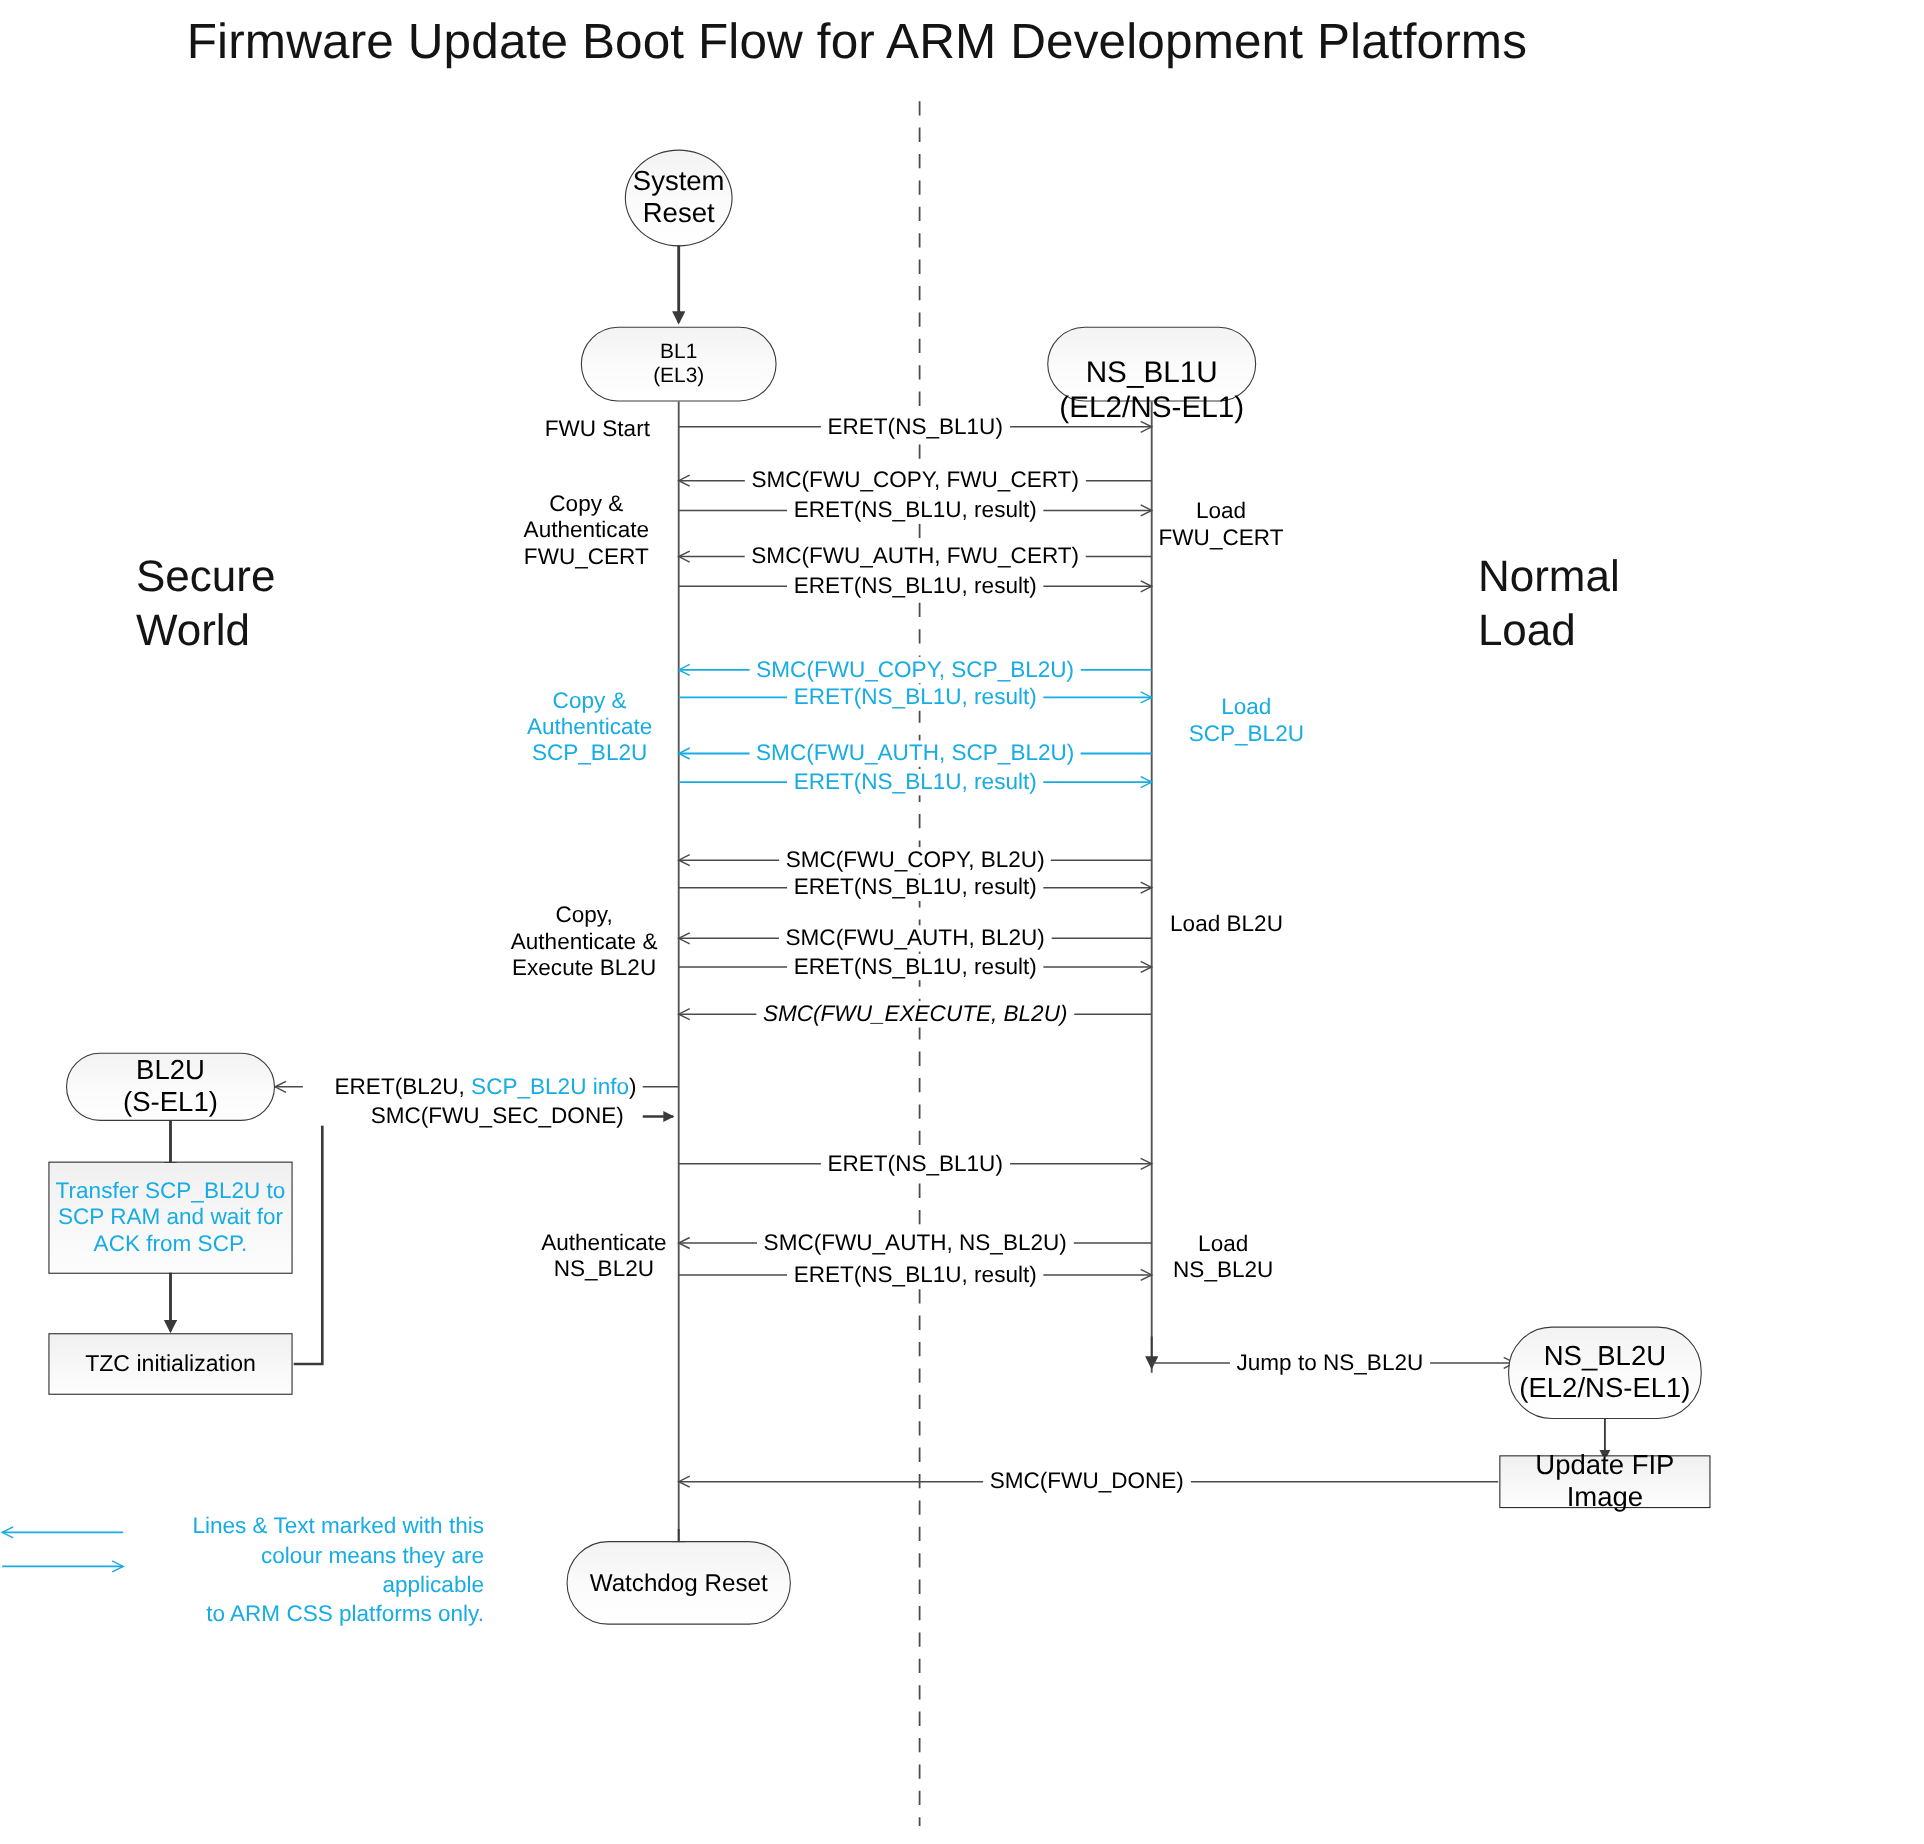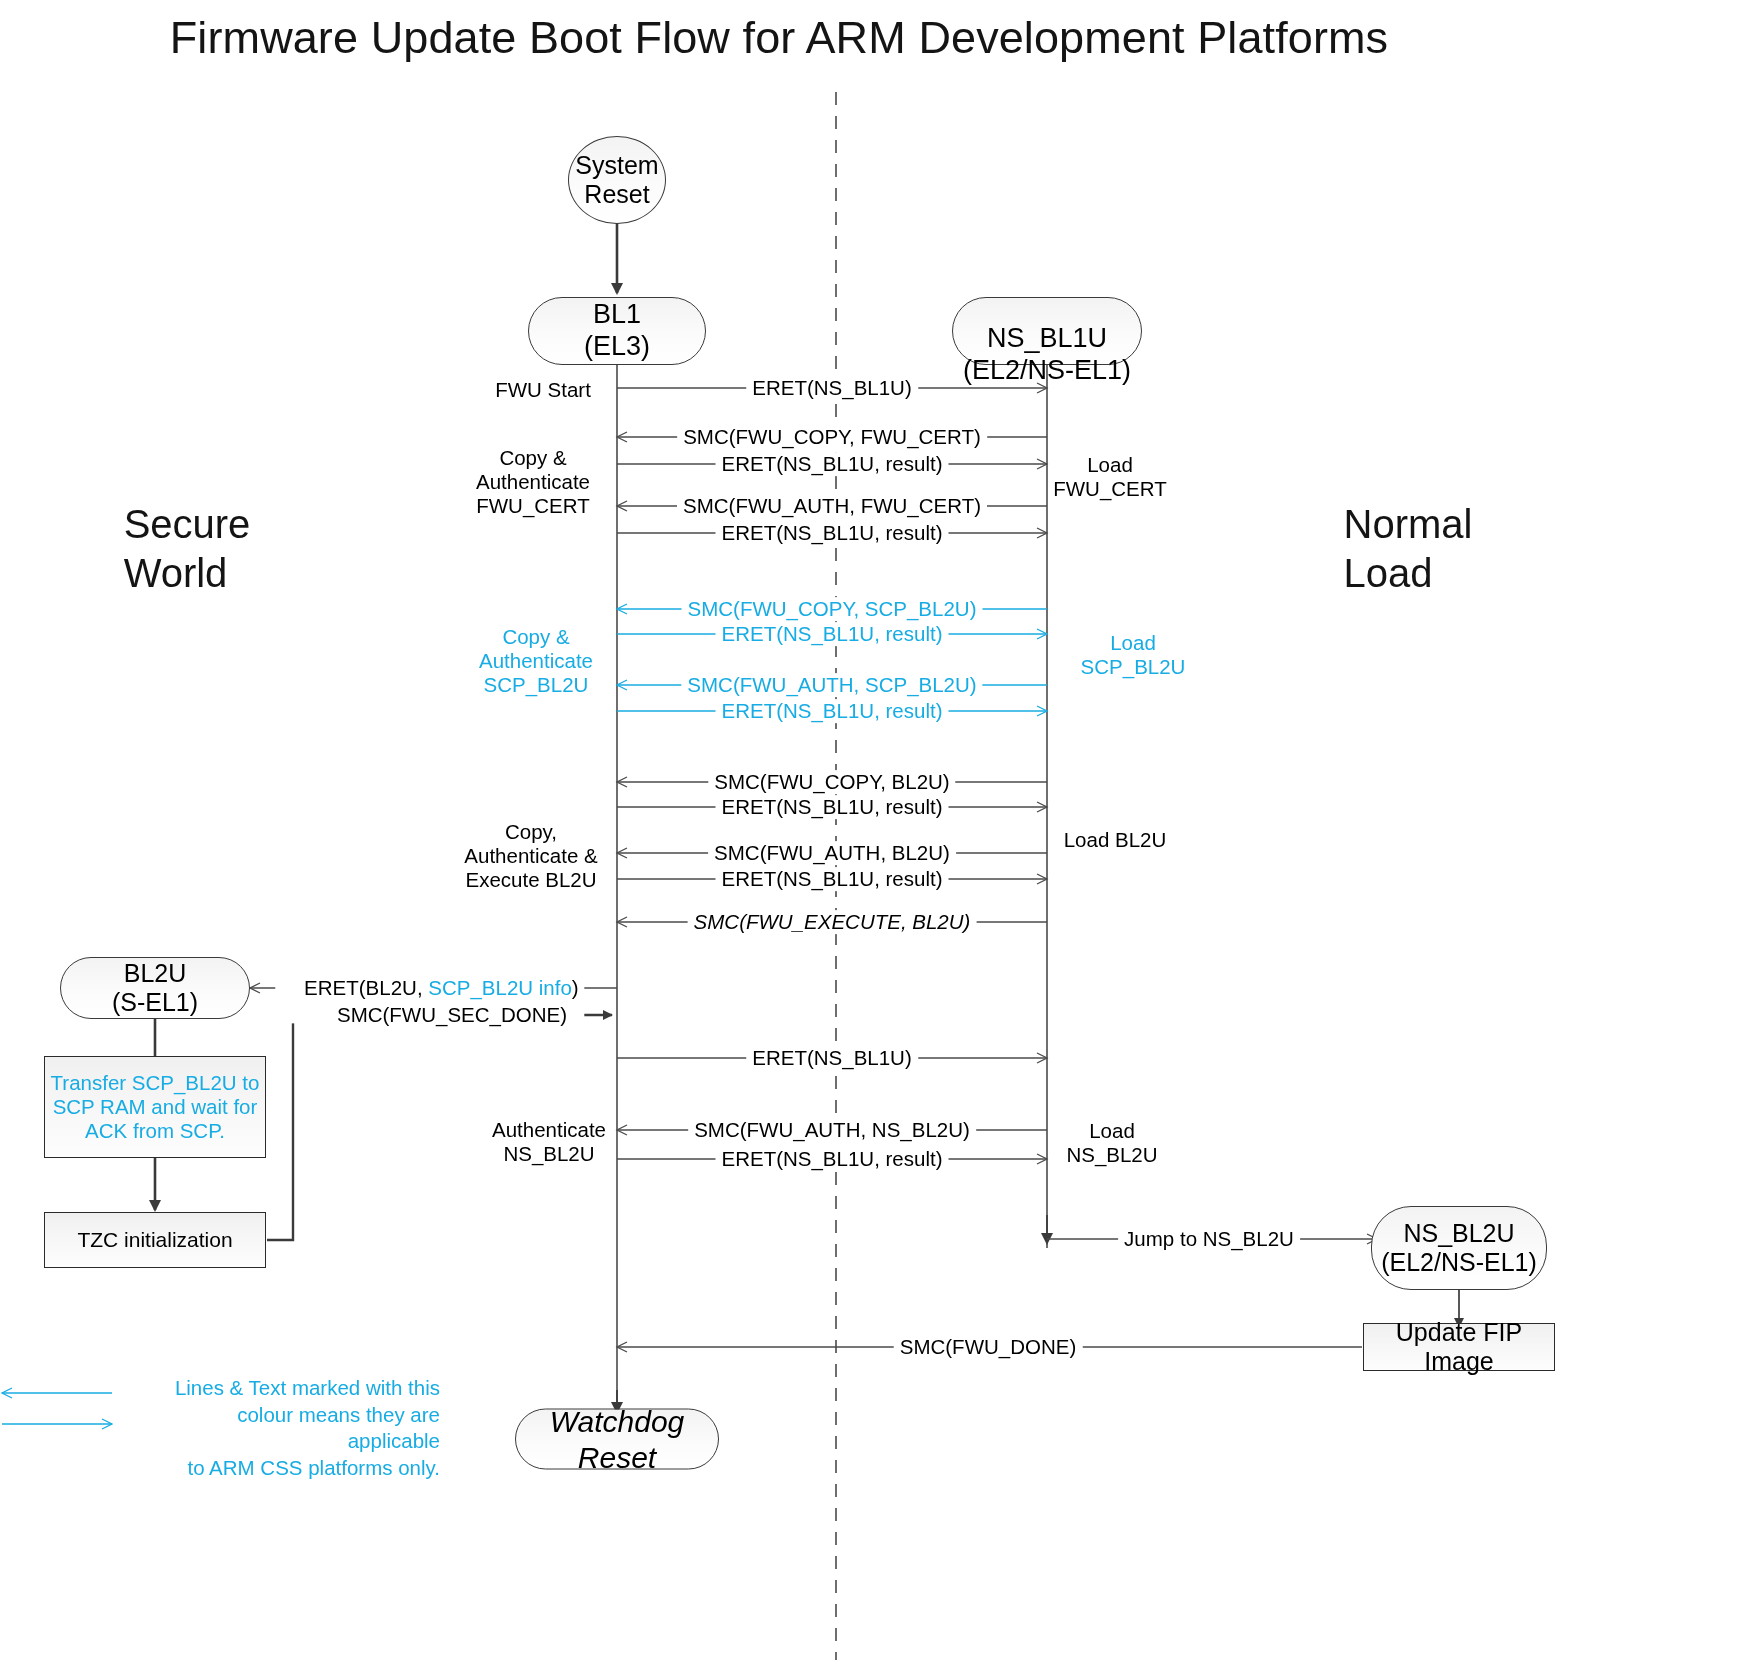--- a/index.html
+++ b/index.html
@@ -188,21 +188,21 @@
 
     <line x1="112" y1="1393" x2="2" y2="1393" stroke="#17ace3" stroke-width="1.6" marker-end="url(#openC)"></line>
     <line x1="2" y1="1424" x2="112" y2="1424" stroke="#17ace3" stroke-width="1.6" marker-end="url(#openC)"></line>
   </svg>
 
   <div class="node ellipse" style="left:617px; top:180px; width:98px; height:88px; font-size:25px;">
     <span style="white-space: pre-line;">System
 Reset</span>
   </div>
 
-  <div class="node rounded" style="left:617px; top:331px; width:178px; height:68px; font-size:27px;">
+  <div class="node rounded" style="left:617px; top:331px; width:178px; height:68px; font-size:19px;">
     <span style="white-space: pre-line;">BL1
 (EL3)</span>
   </div>
 
   <div class="node rounded" style="left:1047px; top:331px; width:190px; height:68px; font-size:27px;">
     <span style="white-space: pre-line; margin-top: 48px;">NS_BL1U
 (EL2/NS-EL1)</span>
   </div>
 
   <div class="node rounded" style="left:155px; top:988px; width:190px; height:62px; font-size:25px;">
@@ -222,21 +222,21 @@
 
   <div class="node rounded" style="left:1459px; top:1248px; width:176px; height:84px; font-size:25px;">
     <span style="white-space: pre-line;">NS_BL2U
 (EL2/NS-EL1)</span>
   </div>
 
   <div class="node proc" style="left:1459px; top:1347px; width:192px; height:48px; font-size:25px;">
     <span>Update FIP Image</span>
   </div>
 
-  <div class="node rounded" style="left:617px; top:1439px; width:204px; height:61px; font-size:30px;font-style:italic;">
+  <div class="node rounded" style="left:617px; top:1439px; width:204px; height:76px; font-size:22px;">
     <span>Watchdog Reset</span>
   </div>
 
   <div class="world" style="left: 187px; top: 500px; white-space: pre-line;">Secure
 World</div>
   <div class="world" style="left: 1408px; top: 500px; white-space: pre-line;">Normal
 Load</div>
 
   <div class="lbl msg" style="left:832px; top:388px;">ERET(NS_BL1U)</div>
   <div class="lbl msg" style="left:832px; top:437px;">SMC(FWU_COPY, FWU_CERT)</div>

